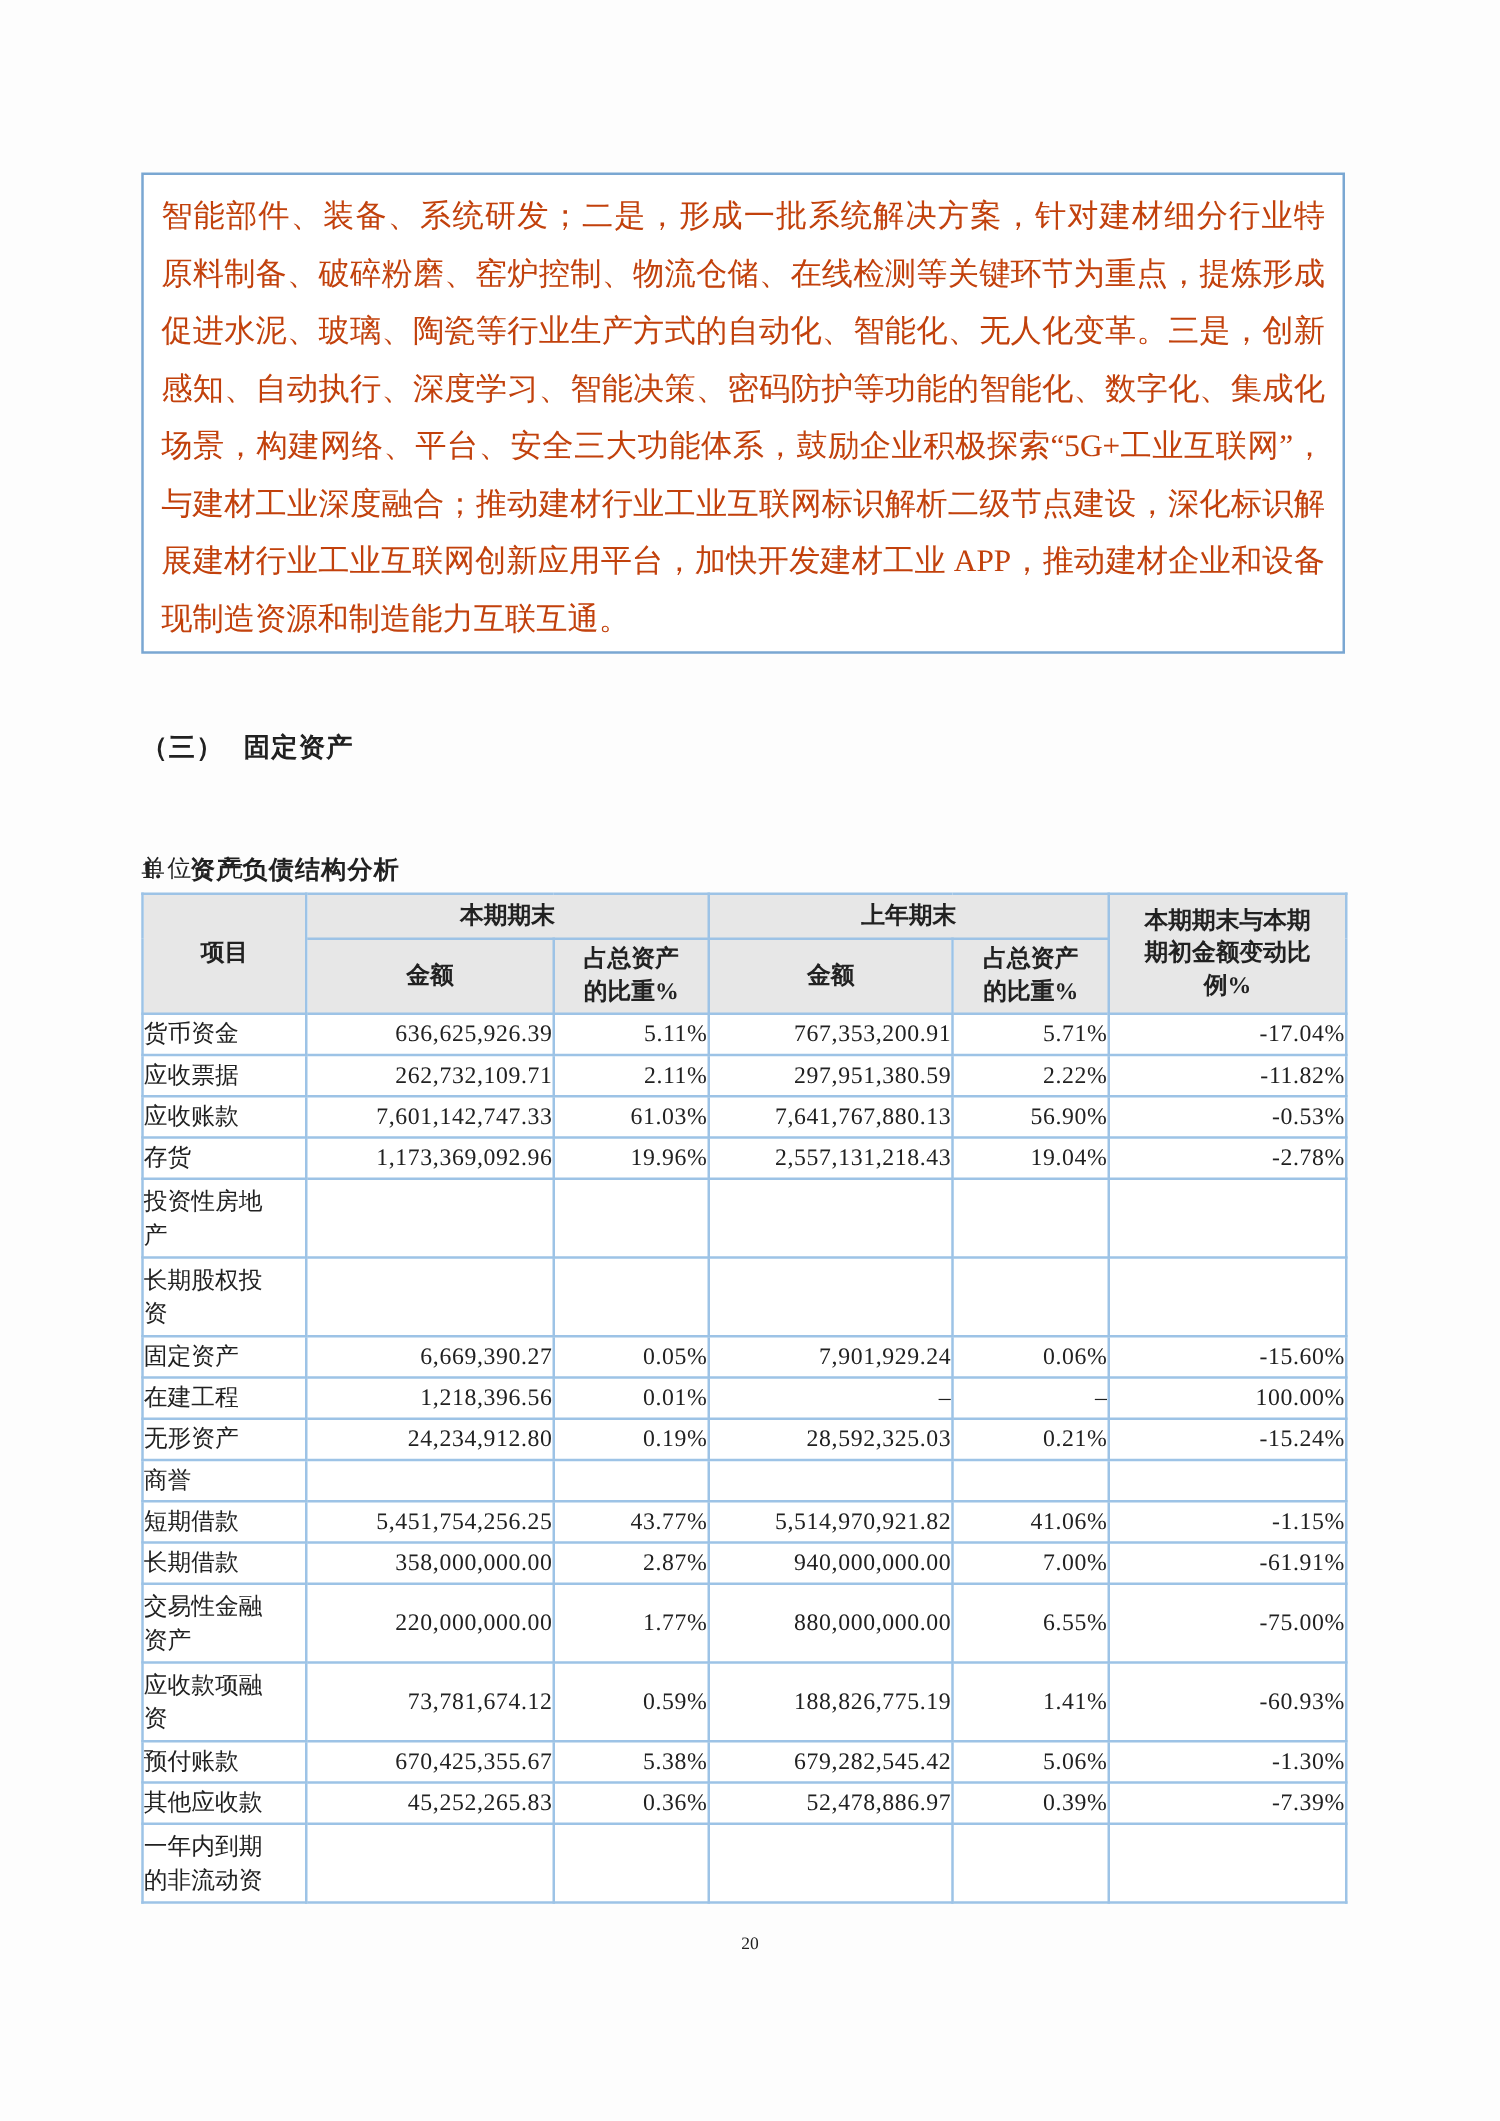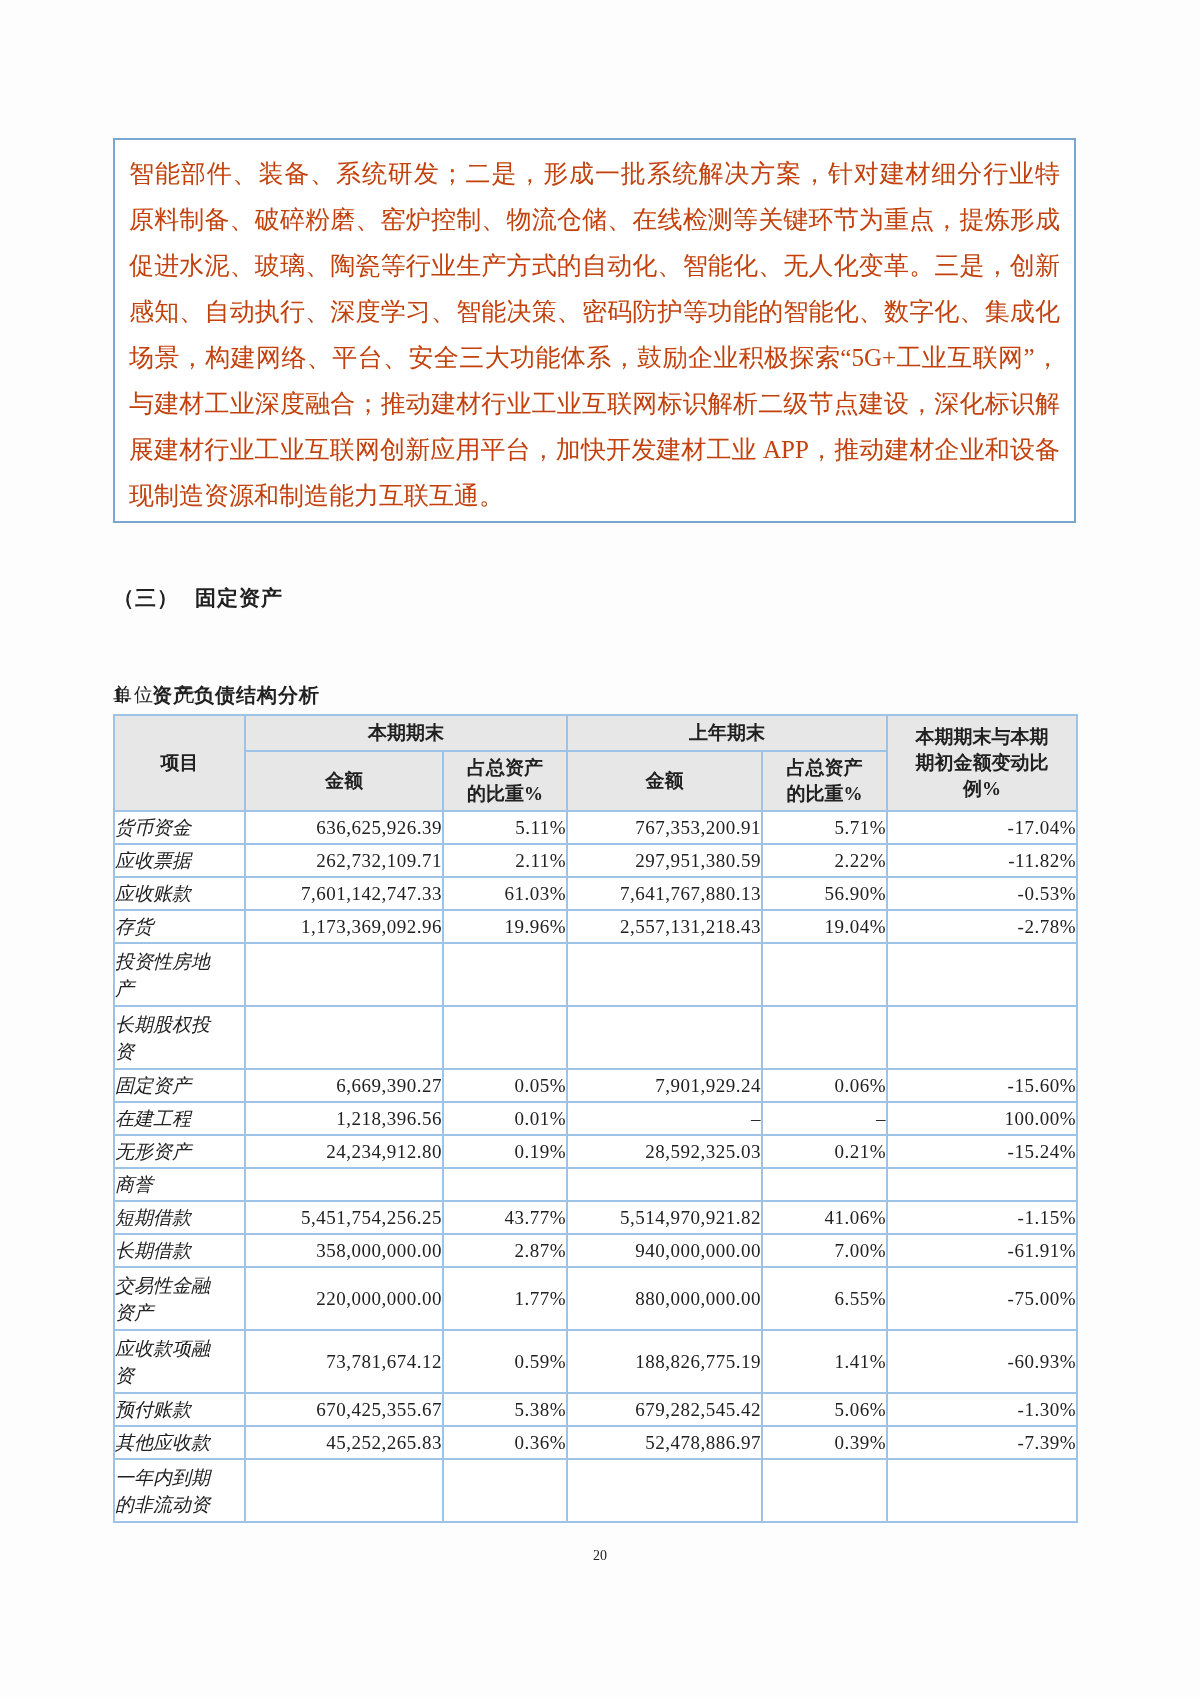--- a/index.html
+++ b/index.html
@@ -81,21 +81,20 @@
     margin-left:28px;
   }
   tr.hrow1{ height:36px; }
   tr.hrow2{ height:60px;padding-left:20px; }
   tbody tr{ height:33px; background:#ffffff; }
   tbody tr.tall{ height:63px;margin-left:36px; }
   td.item{
     text-align:left;
     padding-left:8px;
     line-height:27px;
-    font-style:italic;
   }
   td.num{
     text-align:right;
     padding-right:12px;
     letter-spacing:0.5px;
   }
   .pagenum{
     position:absolute; left:0; top:1548px; width:100%;
     text-align:center; font-size:14px;
   }

